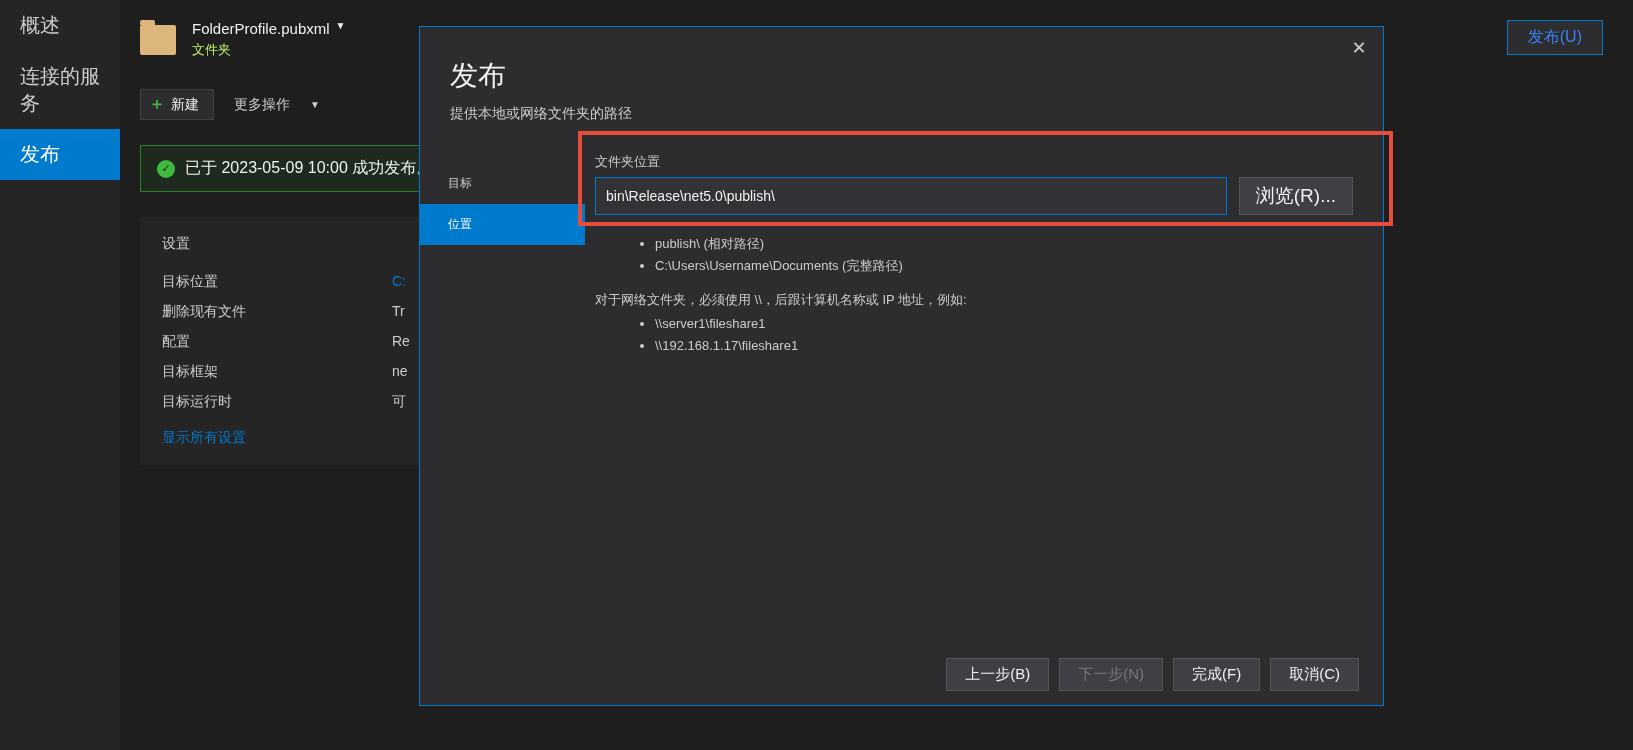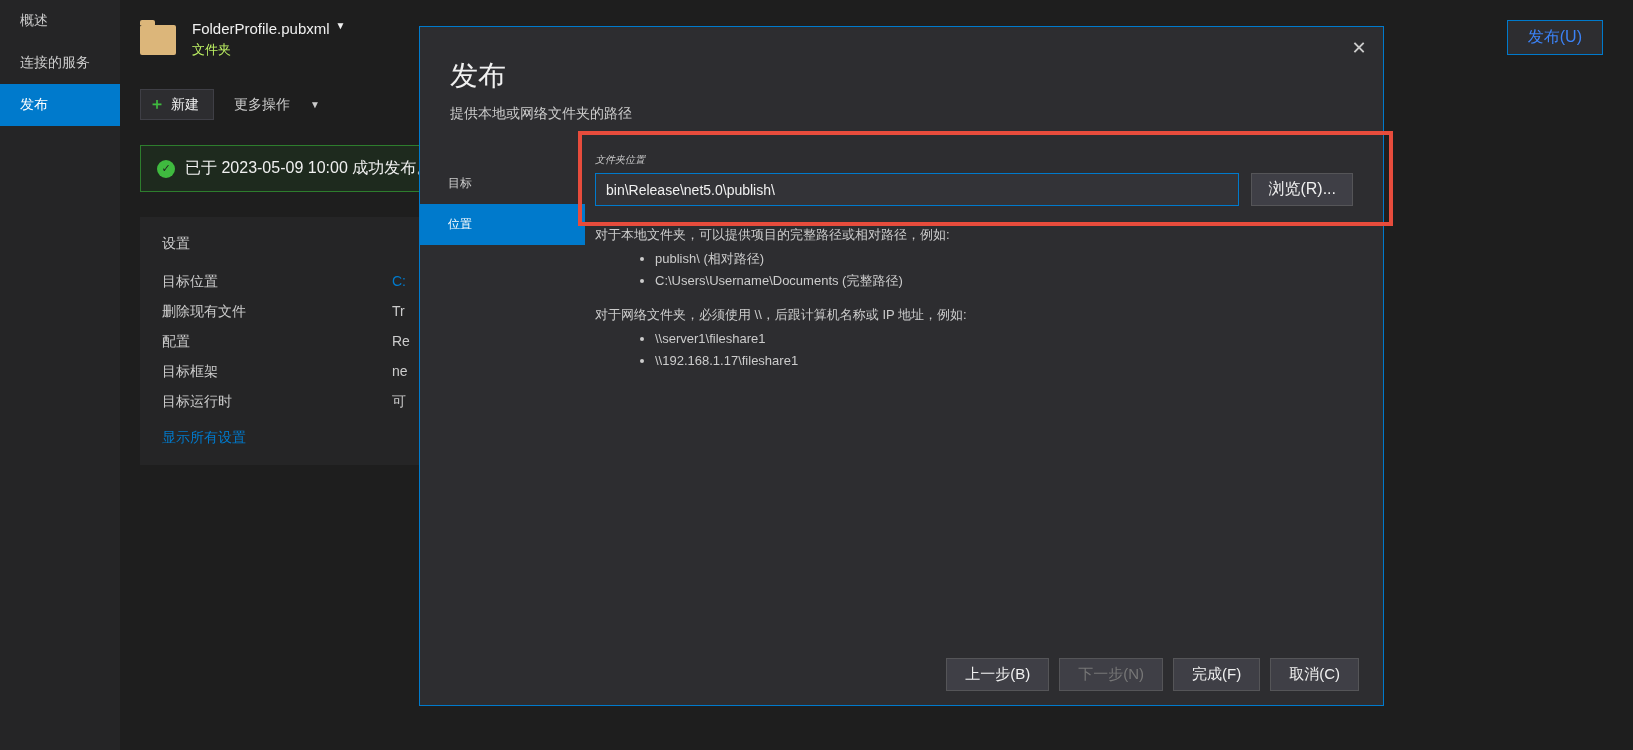--- a/index.html
+++ b/index.html
@@ -19,21 +19,21 @@
     .sidebar {
       position: absolute;
       left: 0;
       top: 0;
       width: 120px;
       height: 100%;
       background: #252526;
     }
     .sidebar-item {
       padding: 12px 20px;
-      font-size: 14px;
+      font-size: 20px;
       color: #cccccc;
       cursor: pointer;
     }
     .sidebar-item.active {
       background: #007acc;
       color: #ffffff;
     }
     .main-area {
       position: absolute;
       left: 120px;
@@ -239,45 +239,44 @@
     .highlight-box {
       position: absolute;
       left: -7px;
       top: -22px;
       right: -10px;
       height: 95px;
       border: 4px solid #e74c3c;
       pointer-events: none;
     }
     .field-label {
-      font-size: 10px;
+      font-size: 13px;
       color: #cccccc;
       margin-bottom: 6px;
-      font-style: italic;
     }
     .input-row {
       display: flex;
       gap: 12px;
       margin-bottom: 18px;
     }
     .path-input {
       flex: 1;
       background: #333337;
       border: 1px solid #007acc;
       color: #f0f0f0;
       padding: 5px 10px;
       font-size: 14px;
       outline: none;
     }
     .browse-btn {
       background: #3f3f46;
       border: 1px solid #555558;
       color: #f0f0f0;
       padding: 5px 16px;
-      font-size: 16px;
+      font-size: 19px;
       cursor: pointer;
     }
     .help-text {
       font-size: 13px;
       color: #cccccc;
       line-height: 1.7;
     }
     .help-text ul {
       margin: 2px 0 12px 60px;
       list-style: disc;
@@ -386,21 +385,20 @@
       <div class="dialog-nav-item active">位置</div>
     </div>
     <div class="dialog-content">
       <div class="highlight-box"></div>
       <div class="field-label">文件夹位置</div>
       <div class="input-row">
         <input class="path-input" type="text" value="bin\Release\net5.0\publish\" style="">
         <button class="browse-btn">浏览(R)...</button>
       </div>
       <div class="help-text">
-        <div>对于本地文件夹，可以提供项目的完整路径或相对路径，例如:</div>
         <ul>
           <li>publish\ (相对路径)</li>
           <li>C:\Users\Username\Documents (完整路径)</li>
         </ul>
         <div>对于网络文件夹，必须使用 \\，后跟计算机名称或 IP 地址，例如:</div>
         <ul>
           <li>\\server1\fileshare1</li>
           <li>\\192.168.1.17\fileshare1</li>
         </ul>
       </div>

